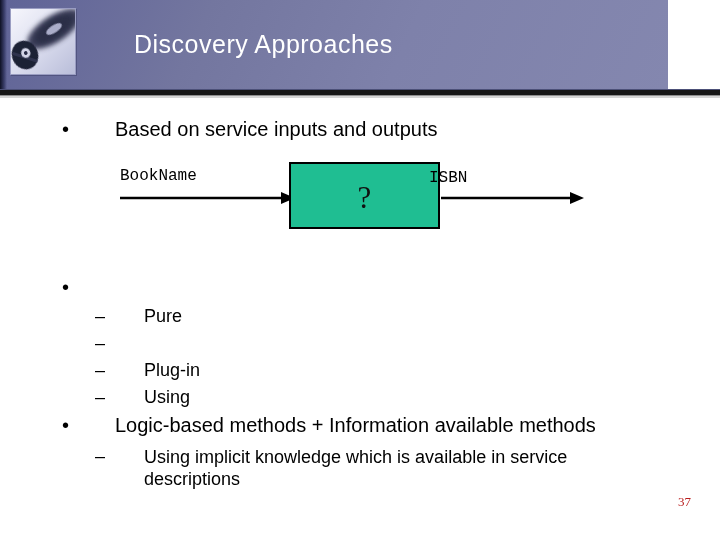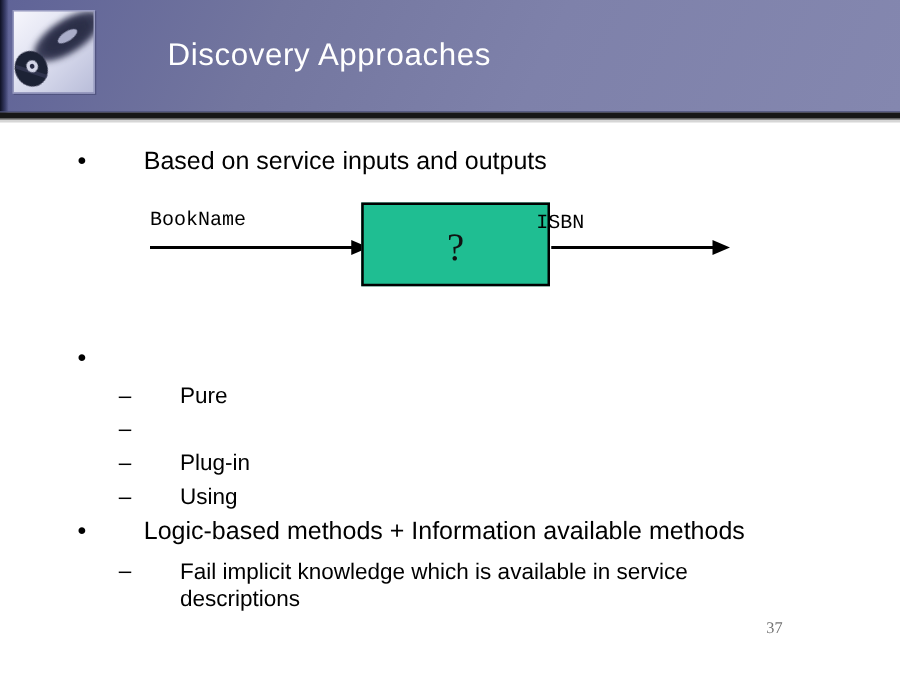--- a/index.html
+++ b/index.html
@@ -3,21 +3,21 @@
 <meta charset="utf-8">
 <style>
   html,body { margin:0; padding:0; background:#fff; }
   .slide {
     position:relative; width:720px; height:540px; overflow:hidden;
     background:#ffffff; font-family:"Liberation Sans", sans-serif; color:#000;
   }
 
   
   .header {
-    position:absolute; left:0; top:0; width:720px; height:90px;
+    position:absolute; left:0; top:0; width:668px; height:90px;
     background:linear-gradient(115deg, #5f6397 0%, #73769f 30%, #7e81aa 60%, #8487af 100%);
   }
   .header-edge {
     position:absolute; left:0; top:0; width:7px; height:90px;
     background:linear-gradient(to right, #0e1124 0%, #3a3e6a 60%, rgba(90,94,140,0) 100%);
   }
   .sep-a { position:absolute; left:0; top:89px; width:720px; height:1px; background:#4c5078; }
   .sep-b { position:absolute; left:0; top:90px; width:720px; height:5px; background:#171717; }
   .sep-c { position:absolute; left:0; top:95px; width:720px; height:1px; background:#8f8f8f; }
   .sep-d { position:absolute; left:0; top:96px; width:720px; height:2px; background:#d6d6d6; }
@@ -56,22 +56,22 @@
     position:absolute; left:289px; top:162px; width:151px; height:67px;
     box-sizing:border-box; border:2px solid #000; background:#1fbe92;
     display:flex; align-items:center; justify-content:center;
   }
   .greenbox span {
     font-family:"Liberation Serif", serif; font-size:31px; line-height:1;
     padding-top:3px; color:#111;
   }
 
   .pagenum {
-    position:absolute; left:613px; top:494px;
-    font-family:"Liberation Serif", serif; font-size:13px; color:#737373;
+    position:absolute; left:678px; top:494px;
+    font-family:"Liberation Serif", serif; font-size:13px; color:#b91c1c;
   }
 </style>
 </head>
 <body>
 
 <div class="slide">
 
   <div class="header">
     <div class="header-edge"></div>
     <div class="logo">
@@ -143,17 +143,17 @@
     <span class="mk">–</span>
     <span class="tx">Using</span>
   </div>
 
   <div class="row l1" style="top:414px">
     <span class="mk">•</span>
     <span class="tx">Logic-based methods + Information available methods</span>
   </div>
   <div class="row l2" style="top:446px">
     <span class="mk">–</span>
-    <span class="tx wrap455">Fail implicit knowledge which is available in service descriptions</span>
+    <span class="tx wrap455">Using implicit knowledge which is available in service descriptions</span>
   </div>
 
   <div class="pagenum">37</div>
 </div>
 
 </body></html>

